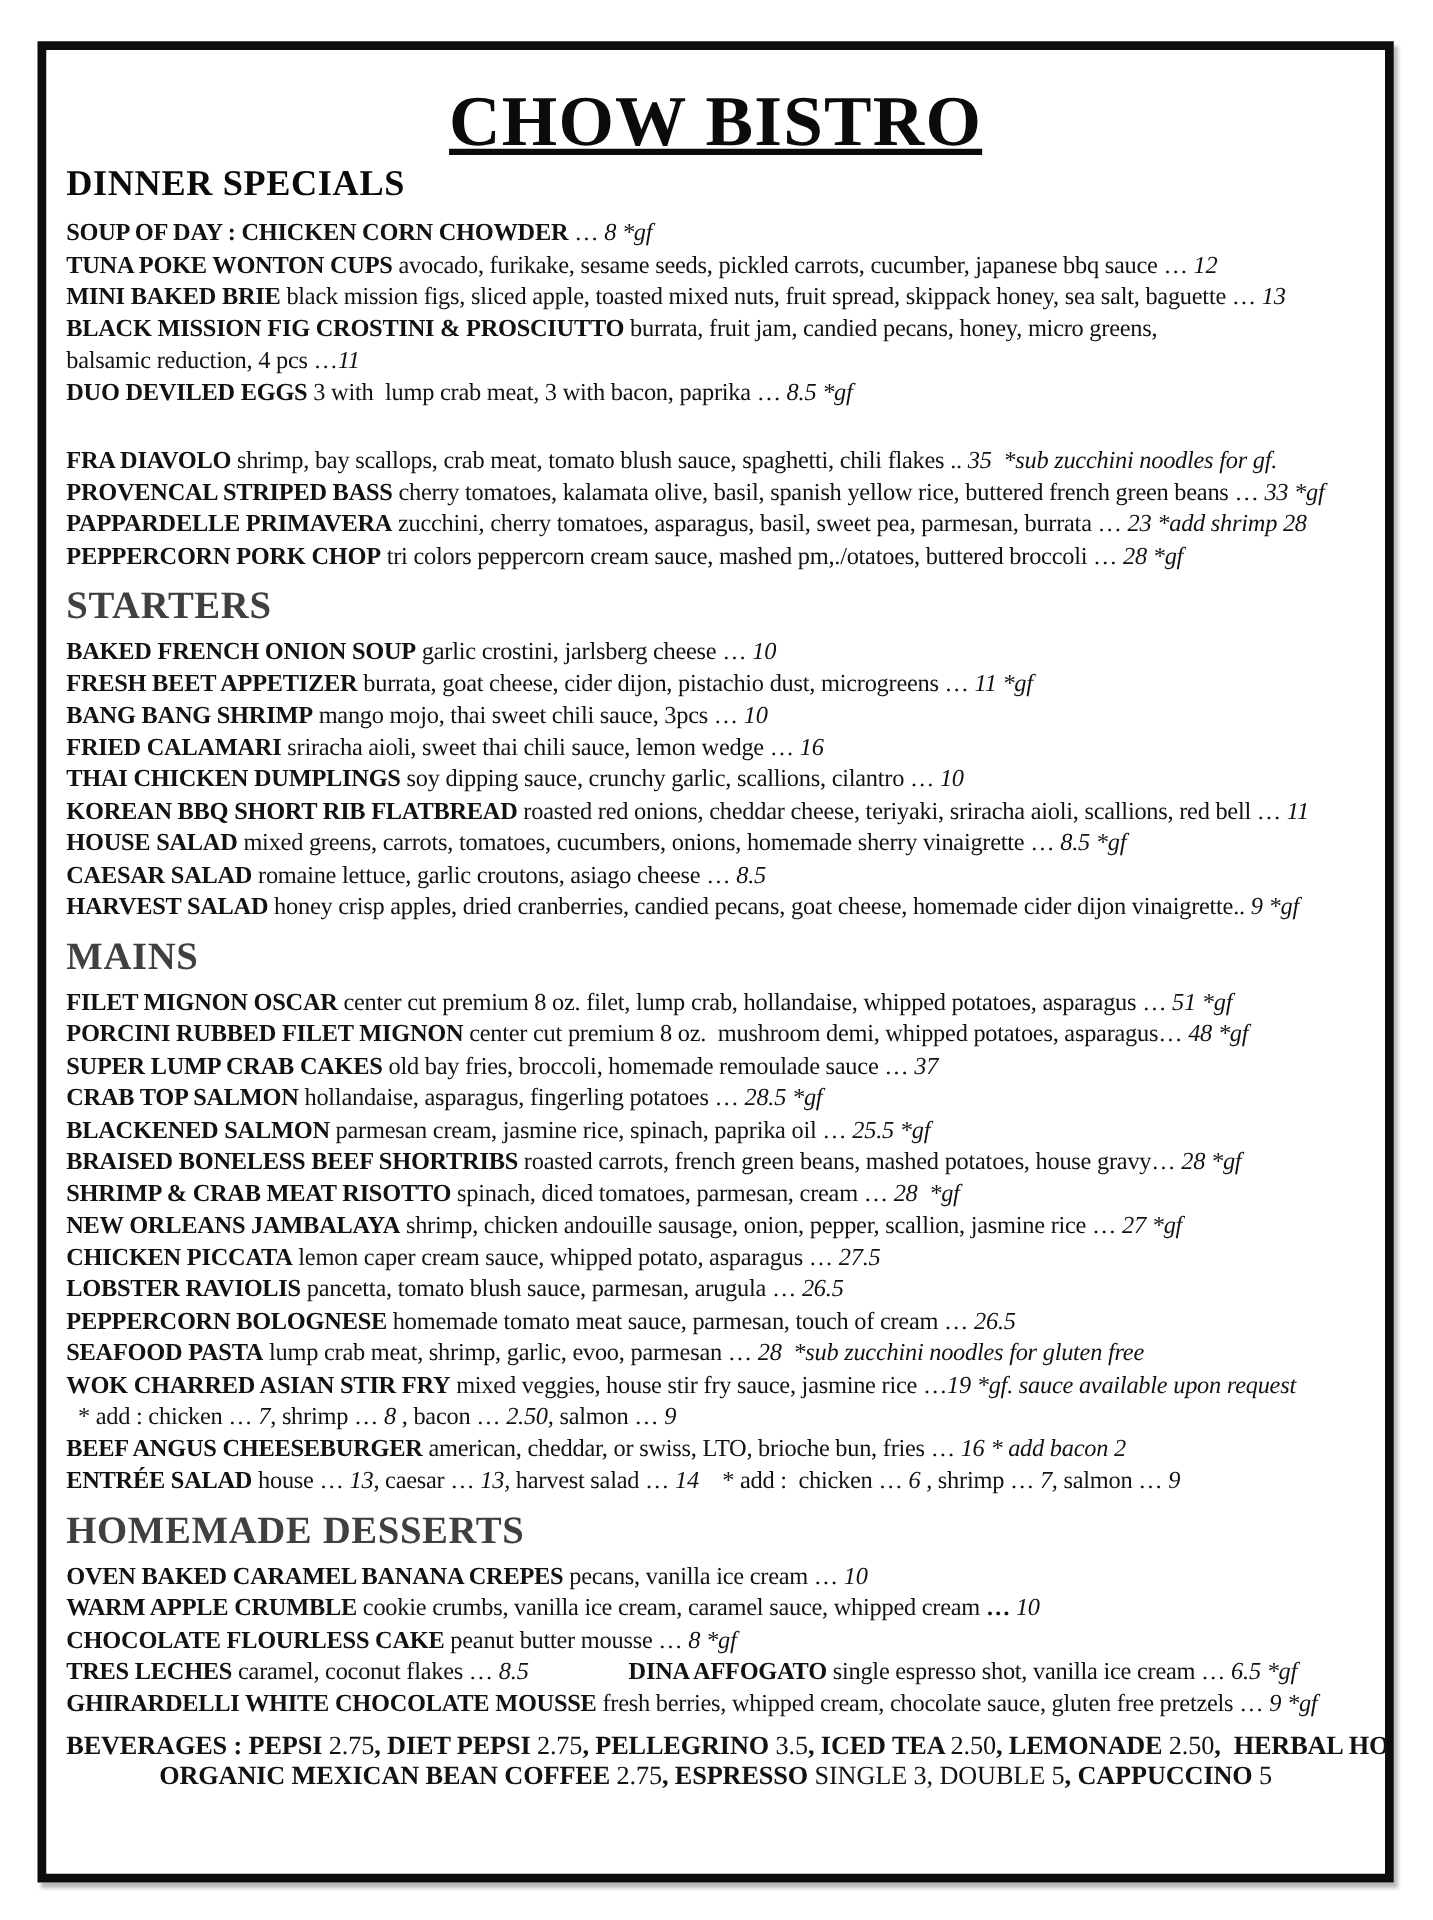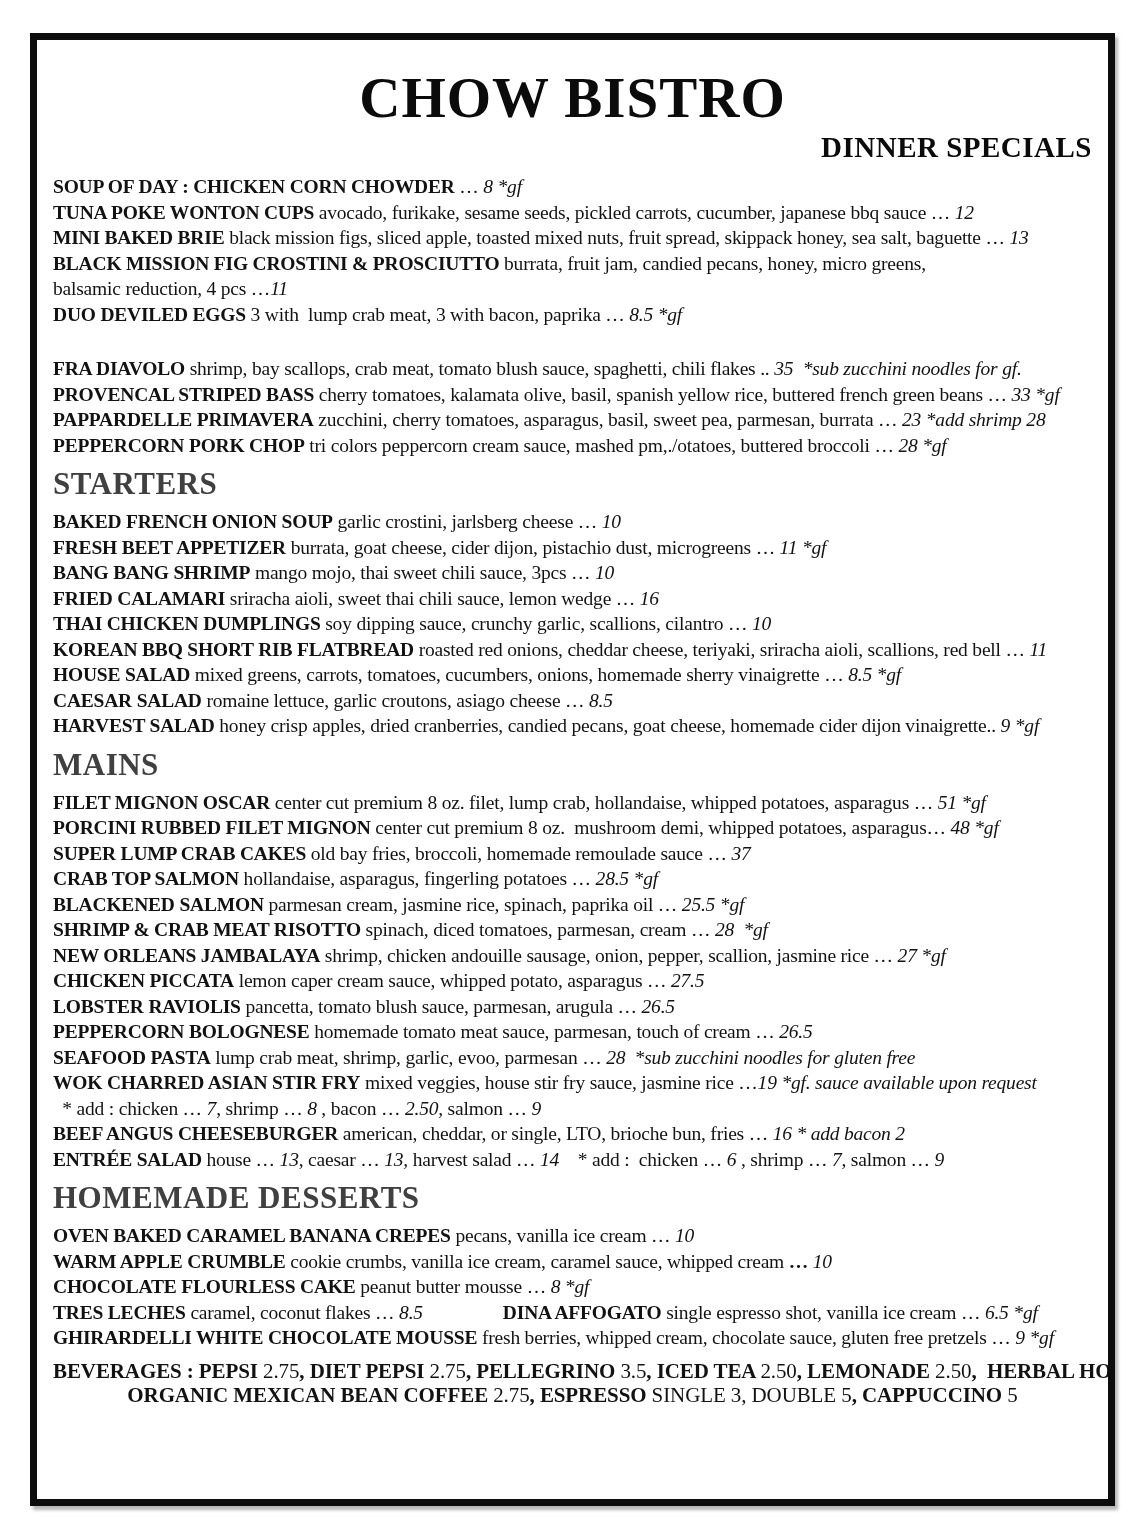--- a/index.html
+++ b/index.html
@@ -8,24 +8,24 @@
     font-family:"Liberation Serif",serif;color:#121212;
   }
   .menu-border{
     position:absolute;left:30px;top:33px;width:1085px;height:1473px;
     box-sizing:border-box;border:7px solid #0d0d0d;background:#ffffff;
     padding:14px 16px 0 16px;overflow:hidden;
     box-shadow:3px 4px 3px rgba(0,0,0,0.28);
   }
   .title{
     text-align:center;font-weight:bold;font-size:57px;line-height:60px;
-    letter-spacing:1px;margin-top:14px;color:#0b0b0b;
+    letter-spacing:1px;margin-top:14px;color:#0b0b0b;text-decoration:underline;
   }
   .subtitle{
-    text-align:right;font-weight:bold;font-size:29px;line-height:34px;
+    text-align:left;font-weight:bold;font-size:29px;line-height:34px;
     letter-spacing:.5px;margin:2px 0 10px 0;color:#0b0b0b;
   }
   .section-heading{
     font-weight:bold;font-size:31px;line-height:34px;
     letter-spacing:.5px;margin:9px 0 8px 0;color:#404040;
   }
   .menu-line{
     font-size:19.5px;line-height:25.5px;white-space:pre;letter-spacing:-0.2px;
   }
   .gap-before{margin-top:29px;}
@@ -62,29 +62,30 @@
         <div class="menu-line"><span class="seg-b">KOREAN BBQ SHORT RIB FLATBREAD</span><span class="seg-r"> roasted red onions, cheddar cheese, teriyaki, sriracha aioli, scallions, red bell … </span><span class="seg-i">11</span></div>
         <div class="menu-line"><span class="seg-b">HOUSE SALAD</span><span class="seg-r"> mixed greens, carrots, tomatoes, cucumbers, onions, homemade sherry vinaigrette … </span><span class="seg-i">8.5 *gf</span></div>
         <div class="menu-line"><span class="seg-b">CAESAR SALAD</span><span class="seg-r"> romaine lettuce, garlic croutons, asiago cheese … </span><span class="seg-i">8.5</span></div>
         <div class="menu-line"><span class="seg-b">HARVEST SALAD</span><span class="seg-r"> honey crisp apples, dried cranberries, candied pecans, goat cheese, homemade cider dijon vinaigrette.. </span><span class="seg-i">9 *gf</span></div>
         <div class="section-heading">MAINS</div>
         <div class="menu-line"><span class="seg-b">FILET MIGNON OSCAR</span><span class="seg-r"> center cut premium 8 oz. filet, lump crab, hollandaise, whipped potatoes, asparagus … </span><span class="seg-i">51 *gf</span></div>
         <div class="menu-line"><span class="seg-b">PORCINI RUBBED FILET MIGNON</span><span class="seg-r"> center cut premium 8 oz.  mushroom demi, whipped potatoes, asparagus… </span><span class="seg-i">48 *gf</span></div>
         <div class="menu-line"><span class="seg-b">SUPER LUMP CRAB CAKES</span><span class="seg-r"> old bay fries, broccoli, homemade remoulade sauce … </span><span class="seg-i">37</span></div>
         <div class="menu-line"><span class="seg-b">CRAB TOP SALMON</span><span class="seg-r"> hollandaise, asparagus, fingerling potatoes … </span><span class="seg-i">28.5 *gf</span></div>
         <div class="menu-line"><span class="seg-b">BLACKENED SALMON</span><span class="seg-r"> parmesan cream, jasmine rice, spinach, paprika oil … </span><span class="seg-i">25.5 *gf</span></div>
+        <div class="menu-line"><span class="seg-b">BRAISED BONELESS BEEF SHORTRIBS</span><span class="seg-r"> roasted carrots, french green beans, mashed potatoes, house gravy… </span><span class="seg-i">28 *gf</span></div>
         <div class="menu-line"><span class="seg-b">SHRIMP &amp; CRAB MEAT RISOTTO</span><span class="seg-r"> spinach, diced tomatoes, parmesan, cream … </span><span class="seg-i">28  *gf</span></div>
         <div class="menu-line"><span class="seg-b">NEW ORLEANS JAMBALAYA</span><span class="seg-r"> shrimp, chicken andouille sausage, onion, pepper, scallion, jasmine rice … </span><span class="seg-i">27 *gf</span></div>
         <div class="menu-line"><span class="seg-b">CHICKEN PICCATA</span><span class="seg-r"> lemon caper cream sauce, whipped potato, asparagus … </span><span class="seg-i">27.5</span></div>
         <div class="menu-line"><span class="seg-b">LOBSTER RAVIOLIS</span><span class="seg-r"> pancetta, tomato blush sauce, parmesan, arugula … </span><span class="seg-i">26.5</span></div>
         <div class="menu-line"><span class="seg-b">PEPPERCORN BOLOGNESE</span><span class="seg-r"> homemade tomato meat sauce, parmesan, touch of cream … </span><span class="seg-i">26.5</span></div>
         <div class="menu-line"><span class="seg-b">SEAFOOD PASTA</span><span class="seg-r"> lump crab meat, shrimp, garlic, evoo, parmesan … </span><span class="seg-i">28  *sub zucchini noodles for gluten free</span></div>
         <div class="menu-line"><span class="seg-b">WOK CHARRED ASIAN STIR FRY</span><span class="seg-r"> mixed veggies, house stir fry sauce, jasmine rice …</span><span class="seg-i">19 *gf. sauce available upon request</span></div>
         <div class="menu-line"><span class="seg-r">  * add : chicken … </span><span class="seg-i">7</span><span class="seg-r">, shrimp … </span><span class="seg-i">8 </span><span class="seg-r">, bacon … </span><span class="seg-i">2.50,</span><span class="seg-r"> salmon … </span><span class="seg-i">9</span></div>
-        <div class="menu-line"><span class="seg-b">BEEF ANGUS CHEESEBURGER</span><span class="seg-r"> american, cheddar, or single, LTO, brioche bun, fries … </span><span class="seg-i">16 * add bacon 2</span></div>
+        <div class="menu-line"><span class="seg-b">BEEF ANGUS CHEESEBURGER</span><span class="seg-r"> american, cheddar, or swiss, LTO, brioche bun, fries … </span><span class="seg-i">16 * add bacon 2</span></div>
         <div class="menu-line"><span class="seg-b">ENTRÉE SALAD</span><span class="seg-r"> house … </span><span class="seg-i">13</span><span class="seg-r">, caesar … </span><span class="seg-i">13,</span><span class="seg-r"> harvest salad … </span><span class="seg-i">14</span><span class="seg-r">    * add :  chicken … </span><span class="seg-i">6 </span><span class="seg-r">, shrimp … </span><span class="seg-i">7,</span><span class="seg-r"> salmon … </span><span class="seg-i">9</span></div>
         <div class="section-heading">HOMEMADE DESSERTS</div>
         <div class="menu-line"><span class="seg-b">OVEN BAKED CARAMEL BANANA CREPES</span><span class="seg-r"> pecans, vanilla ice cream … </span><span class="seg-i">10</span></div>
         <div class="menu-line"><span class="seg-b">WARM APPLE CRUMBLE</span><span class="seg-r"> cookie crumbs, vanilla ice cream, caramel sauce, whipped cream </span><span class="seg-b">… </span><span class="seg-i">10</span></div>
         <div class="menu-line"><span class="seg-b">CHOCOLATE FLOURLESS CAKE</span><span class="seg-r"> peanut butter mousse … </span><span class="seg-i">8 *gf</span></div>
         <div class="menu-line"><span class="seg-b">TRES LECHES</span><span class="seg-r"> caramel, coconut flakes … </span><span class="seg-i">8.5</span><span class="seg-gap"></span><span class="seg-b">DINA AFFOGATO</span><span class="seg-r"> single espresso shot, vanilla ice cream … </span><span class="seg-i">6.5 *gf</span></div>
         <div class="menu-line"><span class="seg-b">GHIRARDELLI WHITE CHOCOLATE MOUSSE</span><span class="seg-r"> fresh berries, whipped cream, chocolate sauce, gluten free pretzels … </span><span class="seg-i">9 *gf</span></div>
       </div>
     <div id="menu-footer" class="footer">
         <div class="footer-line"><span class="seg-b">BEVERAGES : PEPSI </span><span class="seg-r">2.75</span><span class="seg-b">, DIET PEPSI </span><span class="seg-r">2.75</span><span class="seg-b">, PELLEGRINO </span><span class="seg-r">3.5</span><span class="seg-b">, ICED TEA </span><span class="seg-r">2.50</span><span class="seg-b">, LEMONADE </span><span class="seg-r">2.50</span><span class="seg-b">,  HERBAL HOT TEA </span><span class="seg-r">2.50</span></div>

